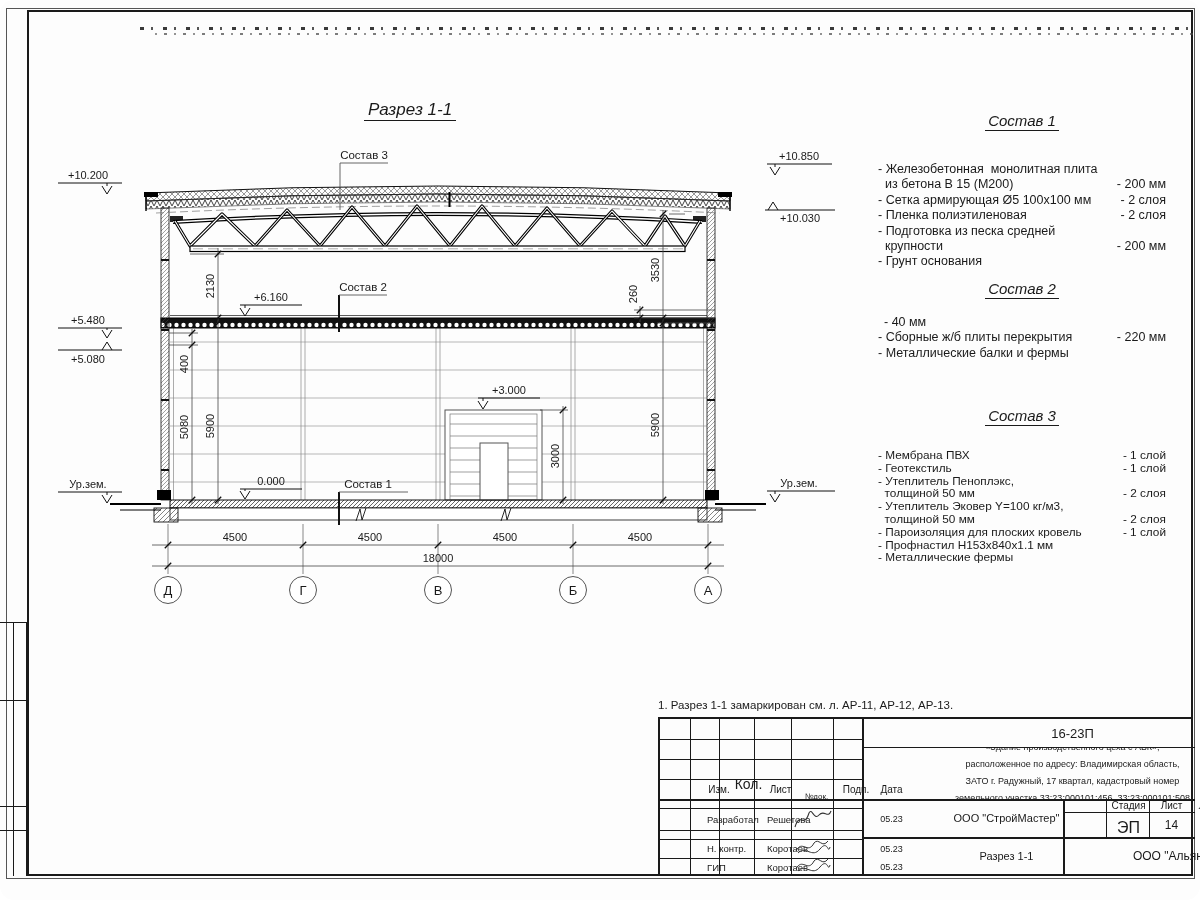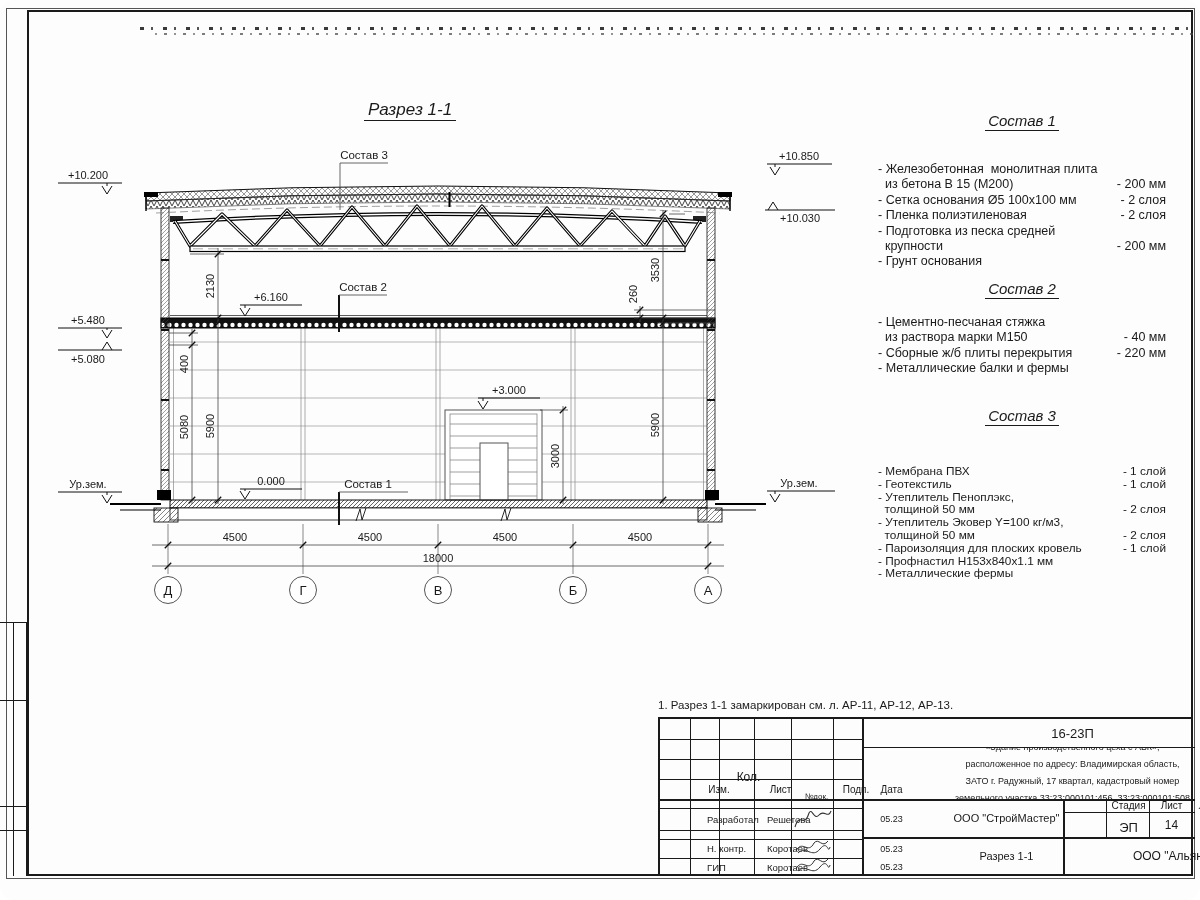--- a/index.html
+++ b/index.html
@@ -325,21 +325,21 @@
   <div class="comp-title" style="left:878px;top:112px"><span>Состав 1</span></div>
   <div class="comp-list ls1" style="top:162px">
 
       <div class="ci">
         <span class="ci-name">- Железобетонная  монолитная плита
   из бетона В 15 (М200)</span>
         <span class="ci-val">- 200 мм</span>
       </div>
 
       <div class="ci">
-        <span class="ci-name">- Сетка основания Ø5 100x100 мм</span>
+        <span class="ci-name">- Сетка армирующая Ø5 100x100 мм</span>
         <span class="ci-val">- 2 слоя</span>
       </div>
 
       <div class="ci">
         <span class="ci-name">- Пленка полиэтиленовая</span>
         <span class="ci-val">-  2 слоя</span>
       </div>
 
       <div class="ci">
         <span class="ci-name">- Подготовка из песка средней
@@ -350,38 +350,36 @@
       <div class="ci">
         <span class="ci-name">- Грунт основания</span>
         <span class="ci-val"></span>
       </div>
     </div>
 
   <div class="comp-title" style="left:878px;top:280px"><span>Состав 2</span></div>
   <div class="comp-list ls1" style="top:315px">
 
       <div class="ci">
-        <span class="ci-name">- Цементно-песчаная стяжка
-  из раствора марки М150</span>
         <span class="ci-val">- 40 мм</span>
       </div>
 
       <div class="ci">
         <span class="ci-name">- Сборные ж/б плиты перекрытия</span>
         <span class="ci-val">- 220 мм</span>
       </div>
 
       <div class="ci">
         <span class="ci-name">- Металлические балки и фермы</span>
         <span class="ci-val"></span>
       </div>
     </div>
 
   <div class="comp-title" style="left:878px;top:407px"><span>Состав 3</span></div>
-  <div class="comp-list ls3" style="top:465px">
+  <div class="comp-list ls3" style="top:449px">
 
       <div class="ci">
         <span class="ci-name">- Мембрана ПВХ</span>
         <span class="ci-val">- 1 слой</span>
       </div>
 
       <div class="ci">
         <span class="ci-name">- Геотекстиль</span>
         <span class="ci-val">- 1 слой</span>
       </div>
@@ -436,21 +434,21 @@
 
     <div class="hl" style="left:202px;top:28px;width:333px"></div>
     <div class="hl" style="left:202px;top:80px;width:333px;height:2px"></div>
     <div class="vl" style="left:403px;top:80px;height:75px;width:2px"></div>
     <div class="vl" style="left:446px;top:80px;height:38px"></div>
     <div class="vl" style="left:489px;top:80px;height:38px"></div>
     <div class="hl" style="left:403px;top:93px;width:132px"></div>
     <div class="hl" style="left:202px;top:118px;width:333px;height:2px"></div>
 
     <div class="cell" style="left:0;top:60px;width:30px;height:20px;font-size:10px">Изм.</div>
-    <div class="cell" style="left:30px;top:44px;width:29px;height:28px;font-size:12px">Кол.</div>
+    <div class="cell" style="left:30px;top:51px;width:29px;height:28px;font-size:14px">Кол.</div>
     <div class="cell" style="left:59px;top:60px;width:35px;height:20px;font-size:10px">Лист</div>
     <div class="cell" style="left:94px;top:60px;width:37px;height:34px;font-size:8px">№док.</div>
     <div class="cell" style="left:131px;top:60px;width:42px;height:20px;font-size:10px">Подп.</div>
     <div class="cell" style="left:173px;top:60px;width:29px;height:20px;font-size:10px">Дата</div>
 
     <div class="cell cl" style="left:0;top:89px;width:59px;height:22px;font-size:9.5px">Разработал</div>
     <div class="cell cl" style="left:60px;top:89px;width:70px;height:22px;font-size:9.5px">Решетова</div>
     <div class="cell" style="left:173px;top:89px;width:29px;height:22px;font-size:9px">05.23</div>
     <div class="cell cl" style="left:0;top:120px;width:59px;height:19px;font-size:9.5px">Н. контр.</div>
     <div class="cell cl" style="left:60px;top:120px;width:70px;height:19px;font-size:9.5px">Коротаев</div>
@@ -469,19 +467,19 @@
 
     <div class="cell" style="left:202px;top:0;width:333px;height:28px;font-size:13px">16-23П</div>
     <div class="cell" style="left:202px;top:28px;width:333px;height:52px;font-size:9px;line-height:17px;white-space:pre-line">«Здание производственного цеха с АБК»,
 расположенное по адресу: Владимирская область,
 ЗАТО г. Радужный, 17 квартал, кадастровый номер
 земельного участка 33:23:000101:456, 33:23:000101:508</div>
     <div class="cell" style="left:202px;top:80px;width:201px;height:38px;font-size:11px">ООО "СтройМастер"</div>
     <div class="cell" style="left:403px;top:80px;width:43px;height:13px;font-size:10px">Стадия</div>
     <div class="cell" style="left:446px;top:80px;width:43px;height:13px;font-size:10px">Лист</div>
     <div class="cell" style="left:489px;top:80px;width:44px;height:13px;font-size:10px">Листов</div>
-    <div class="cell" style="left:403px;top:93px;width:43px;height:31px;font-size:13px">ЭП</div>
+    <div class="cell" style="left:403px;top:93px;width:43px;height:31px;font-size:16px">ЭП</div>
     <div class="cell" style="left:446px;top:93px;width:43px;height:25px;font-size:12px">14</div>
     <div class="cell" style="left:489px;top:105px;width:44px;height:25px;font-size:16px">18</div>
     <div class="cell" style="left:202px;top:118px;width:201px;height:37px;font-size:11px">Разрез 1-1</div>
     <div class="cell" style="left:403px;top:118px;width:132px;height:37px;font-size:12px">ООО "Альянс"</div>
   </div>
 </div>
 
 </body></html>

